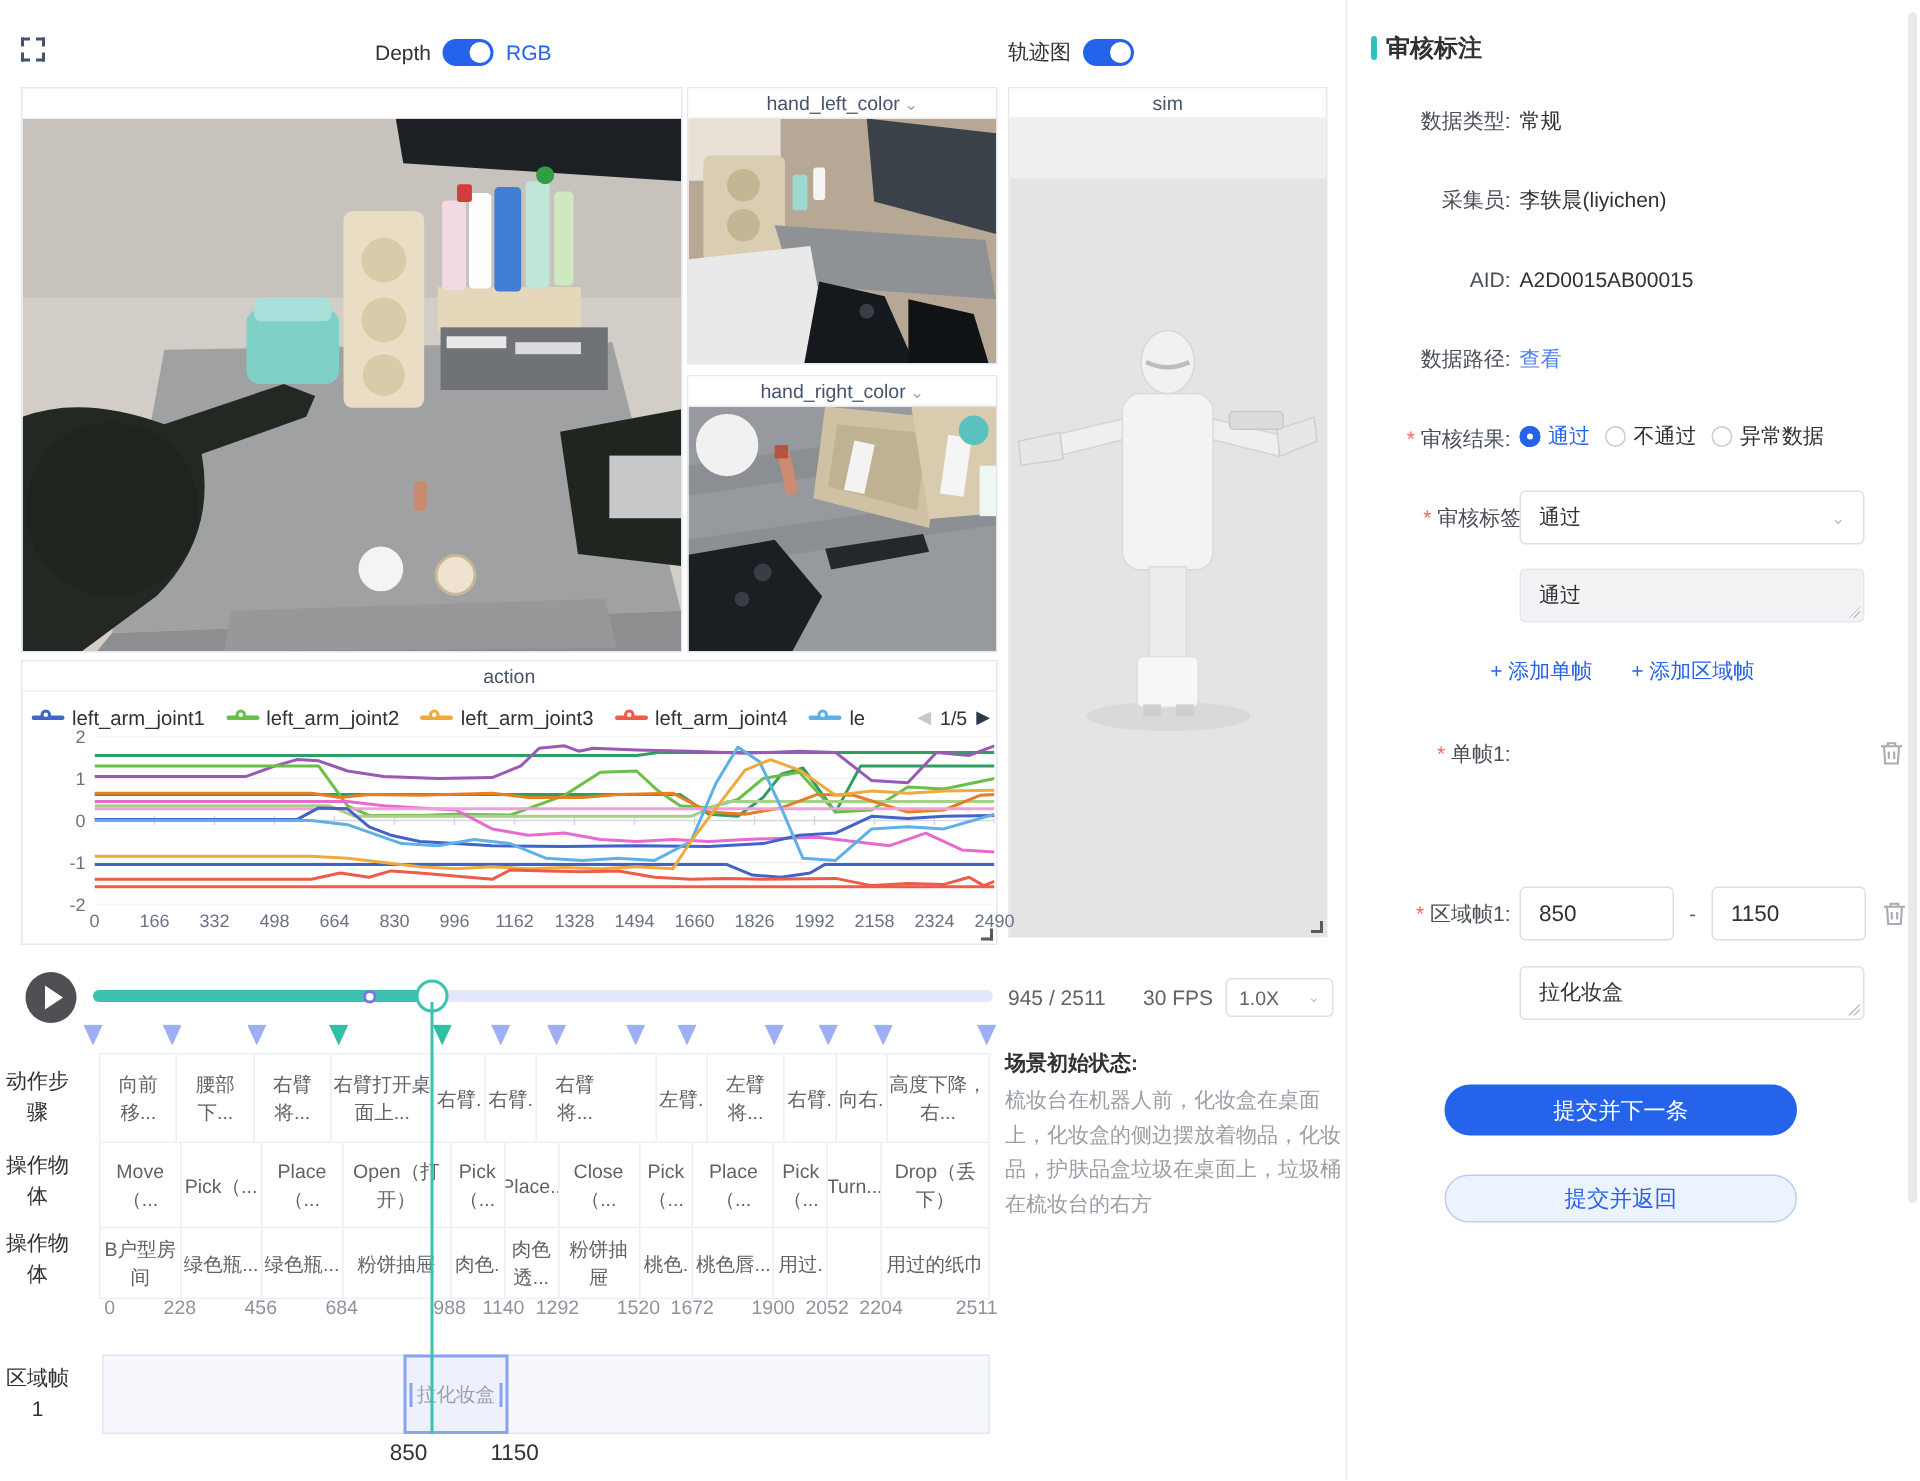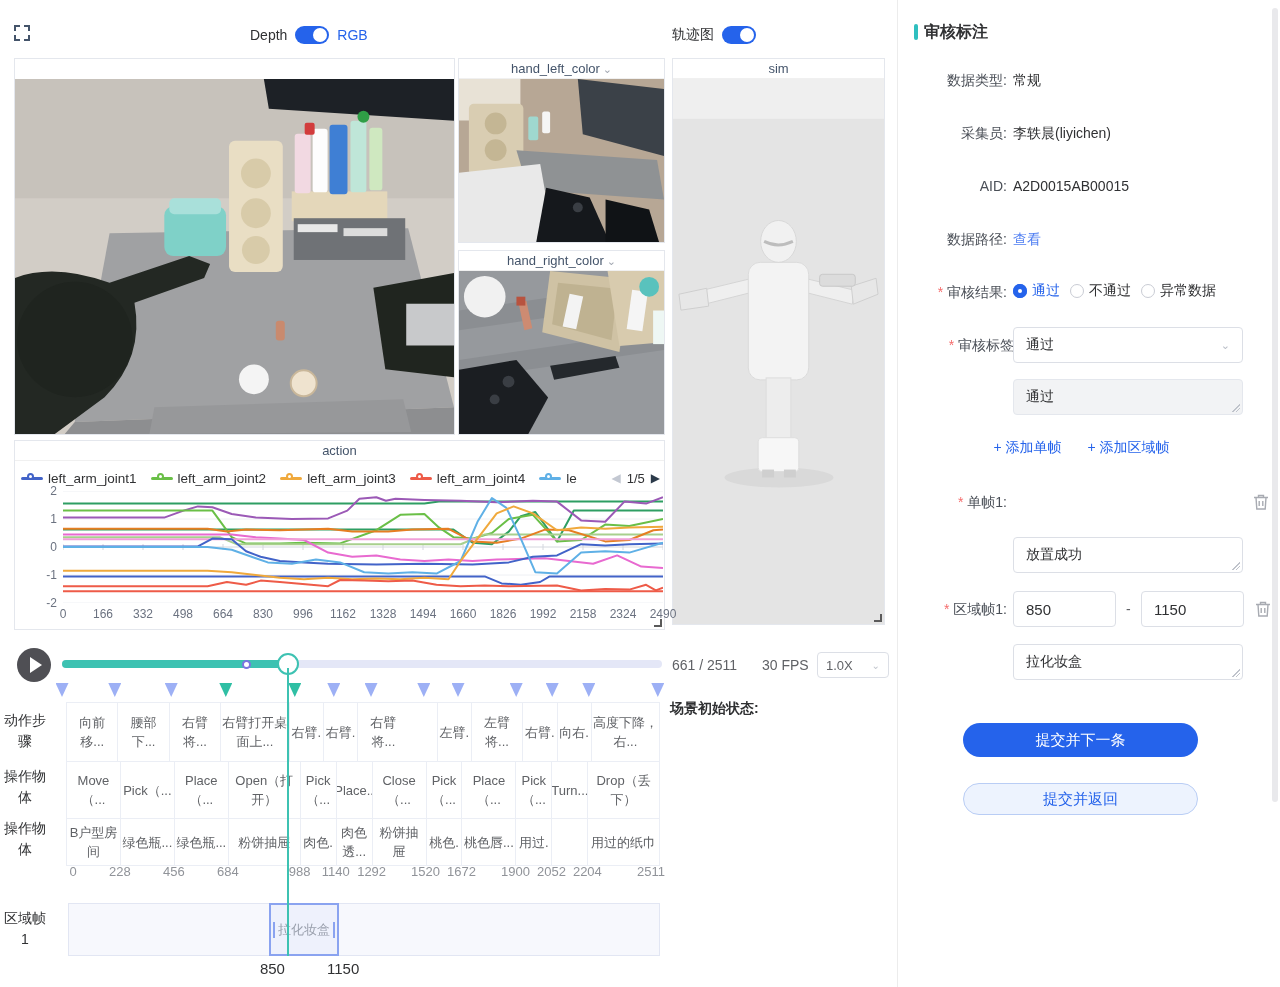--- a/index.html
+++ b/index.html
@@ -355,21 +355,21 @@
       <div class="ytick" style="top: 162px; position: absolute; left: 22px; width: 20px; text-align: right;">-2</div>
     </div>
 
   <div class="play-btn"></div>
   <div class="slider">
     <div class="fill" id="slider-fill" style="width: 37.6%;"></div>
     <div class="dot" id="slider-dot" style="left: 30.7%;"></div>
     <div class="handle" id="slider-handle" style="left: 37.6%;"></div>
   </div>
   <div class="pb-text" style="left:672px;">
-    <span>661</span>
+    <span>945</span>
     <span>/</span>
     <span>2511</span>
   </div>
   <div class="pb-text" style="left:762px;">30 FPS</div>
   <div class="speed-box">
     <span>1.0X</span>
     <span class="chev">⌄</span>
   </div>
 
   <div id="markers">
@@ -447,20 +447,21 @@
       <span class="xlab" style="left: 60.5337%;">1520</span>
       <span class="xlab" style="left: 66.587%;">1672</span>
       <span class="xlab" style="left: 75.6671%;">1900</span>
       <span class="xlab" style="left: 81.7204%;">2052</span>
       <span class="xlab" style="left: 87.7738%;">2204</span>
       <span class="xlab" style="left: 98.5%;">2511</span>
     </div>
 
   <div id="scene">
     <div class="sc-title">场景初始状态:</div>
+    <div class="sc-body">梳妆台在机器人前，化妆盒在桌面上，化妆盒的侧边摆放着物品，化妆品，护肤品盒垃圾在桌面上，垃圾桶在梳妆台的右方</div>
   </div>
 
   <div class="rowlab" style="top:908px;">区域帧1</div>
   <div id="region-track">
     <div id="region-seg" style="left: 33.85%; width: 11.95%;">
       <span class="grip l"></span>
       <span>拉化妆盒</span>
       <span class="grip r"></span>
     </div>
   </div>
@@ -514,24 +515,20 @@
       <span>+ 添加区域帧</span>
     </div>
 
     <div class="fld-label req" style="top:494px; left:13px;">单帧1:</div>
     <div class="trash" style="top:493px;">
       <svg viewBox="0 0 16 18">
           <path d="M1,4.5 H15 M5.5,4.5 V2.5 H10.5 V4.5 M3,4.5 L3.8,16 H12.2 L13,4.5 M6.2,8 V13 M9.8,8 V13"></path>
         </svg>
     </div>
 
-    <div class="tarea" style="top:537px;">
-      <span>放置成功</span>
-      <span class="rsz"></span>
-    </div>
 
     <div class="fld-label req" style="top:601px; left:13px;">区域帧1:</div>
     <div class="inpt" style="top:591px; left:115px; width:103px;">
         <span>850</span>
       </div>
     <div class="dash" style="top:601px; left:228px;">-</div>
     <div class="inpt" style="top:591px; left:243px; width:103px;">
         <span>1150</span>
       </div>
     <div class="trash" style="top:600px; left:357px;">

